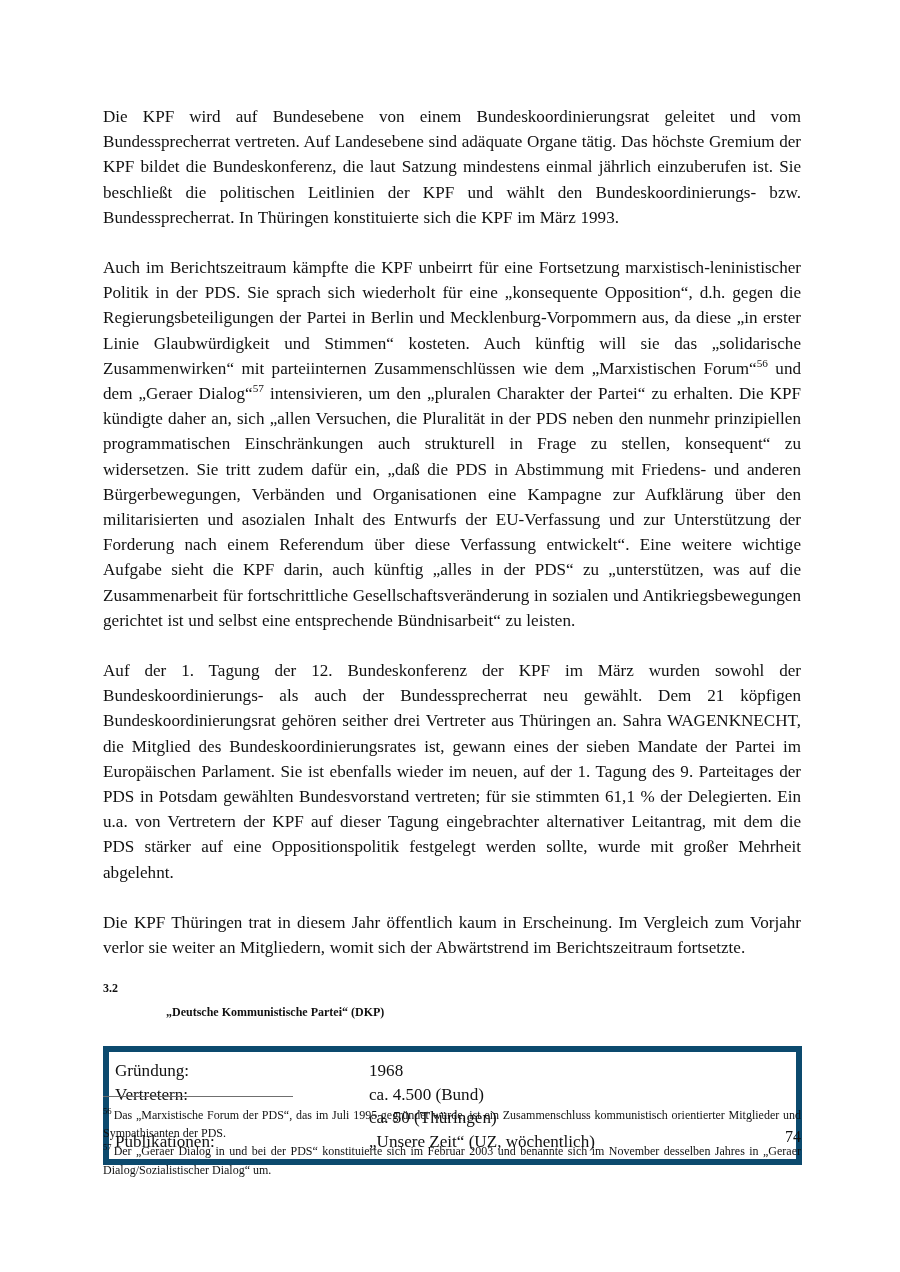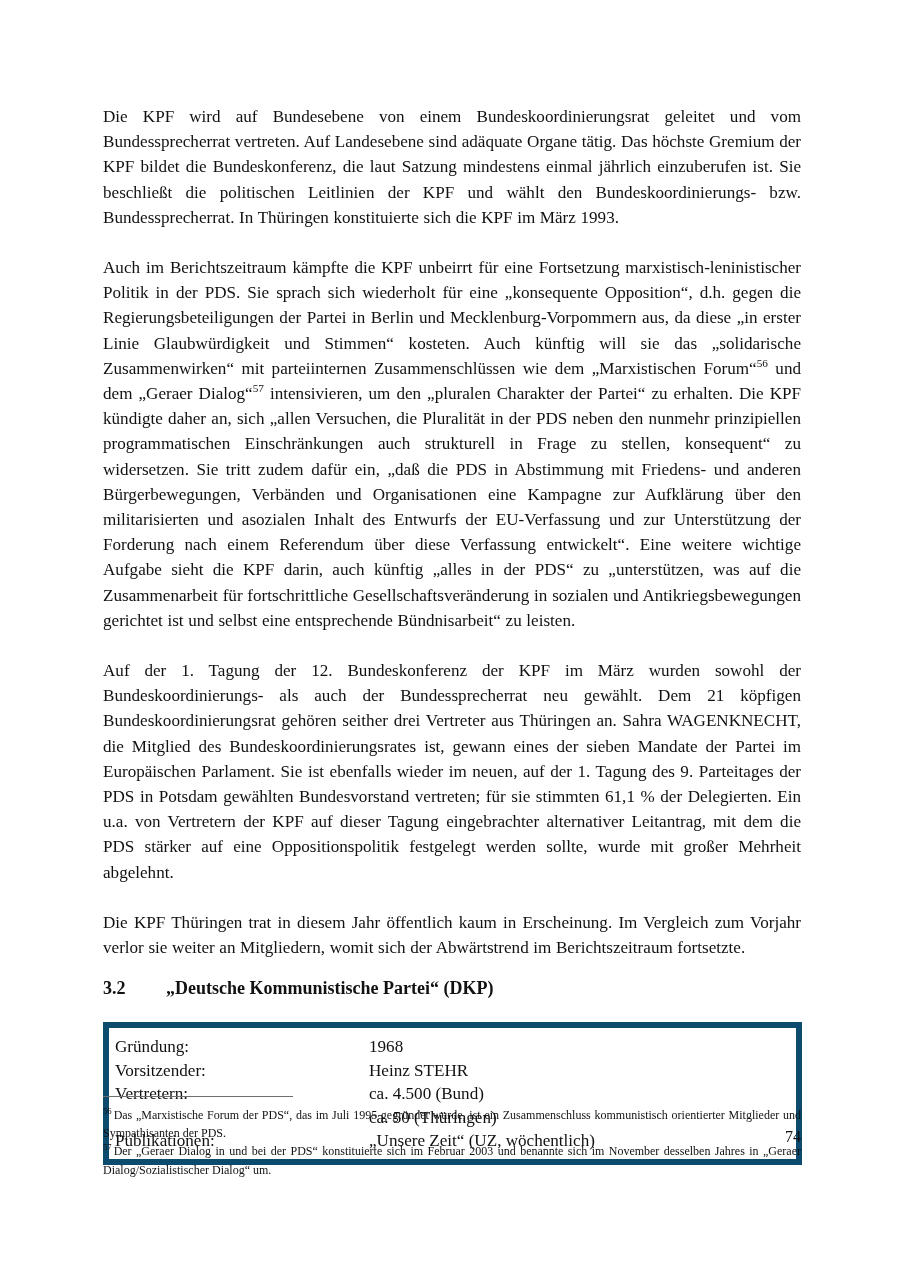--- a/index.html
+++ b/index.html
@@ -47,32 +47,33 @@
   }
 
   sup.fn-ref {
     font-size: 0.66em;
     vertical-align: super;
     line-height: 0;
   }
 
   .section-heading {
     margin: 0;
-    font-size: 18px;
+    font-size: 12px;
     font-weight: bold;
     line-height: 24px;
     display: flex;
     align-items: flex-start;
   }
   .section-heading .sec-num {
     width: 63px;
     flex: 0 0 63px;
   }
   .section-heading .sec-title {
     flex: 1 1 auto;
+    margin-top: 24px;
   }
 
   .info-box {
     border: 6px solid #0c4a6e;
     box-sizing: border-box;
     width: 699px;
     padding: 7px 0 6px 0;
   }
   .info-table {
     border-collapse: collapse;
@@ -154,24 +155,20 @@
     </h2>
 
     <div class="info-box" style="margin-top:22px;">
       <table class="info-table">
         <tbody>
           <tr>
             <td class="label">Gründung:</td>
             <td class="value">1968</td>
           </tr>
           <tr>
-            <td class="label">Vorsitzender:</td>
-            <td class="value">Heinz STEHR</td>
-          </tr>
-          <tr>
             <td class="label">Vertretern:</td>
             <td class="value">
               <span>ca. 4.500 (Bund)</span>
               <span class="extra-line">ca. 50 (Thüringen)</span>
             </td>
           </tr>
           <tr>
             <td class="label">Publikationen:</td>
             <td class="value">„Unsere Zeit“ (UZ, wöchentlich)</td>
           </tr>

